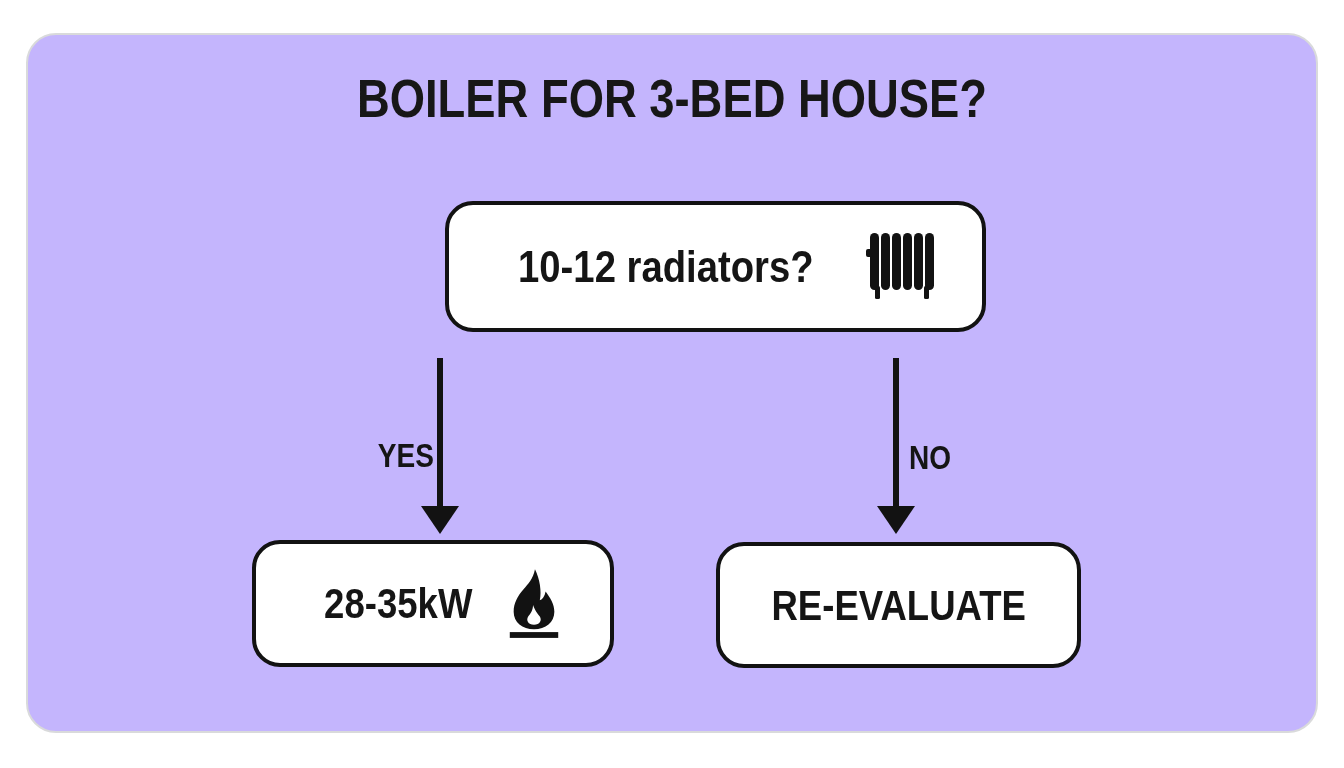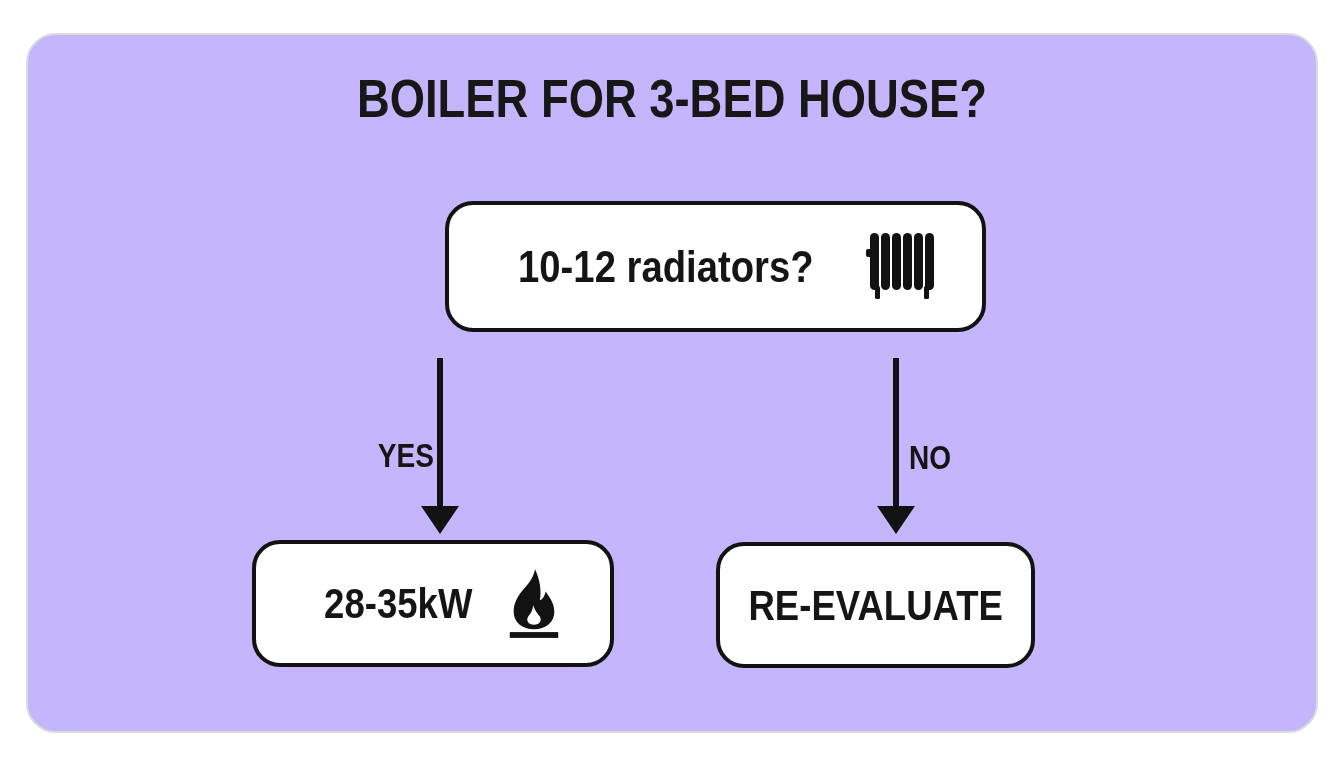--- a/index.html
+++ b/index.html
@@ -63,21 +63,21 @@
     left: 224px;
     top: 505px;
     width: 362px;
     height: 127px;
     gap: 18px;
     padding-left: 10px;
   }
   .node-result-right {
     left: 688px;
     top: 507px;
-    width: 319px;
+    width: 365px;
     height: 126px;
   }
   .node-label {
     font-weight: bold;
     color: #151515;
     line-height: 1;
     white-space: nowrap;
   }
   .condensed {
     display: inline-block;

